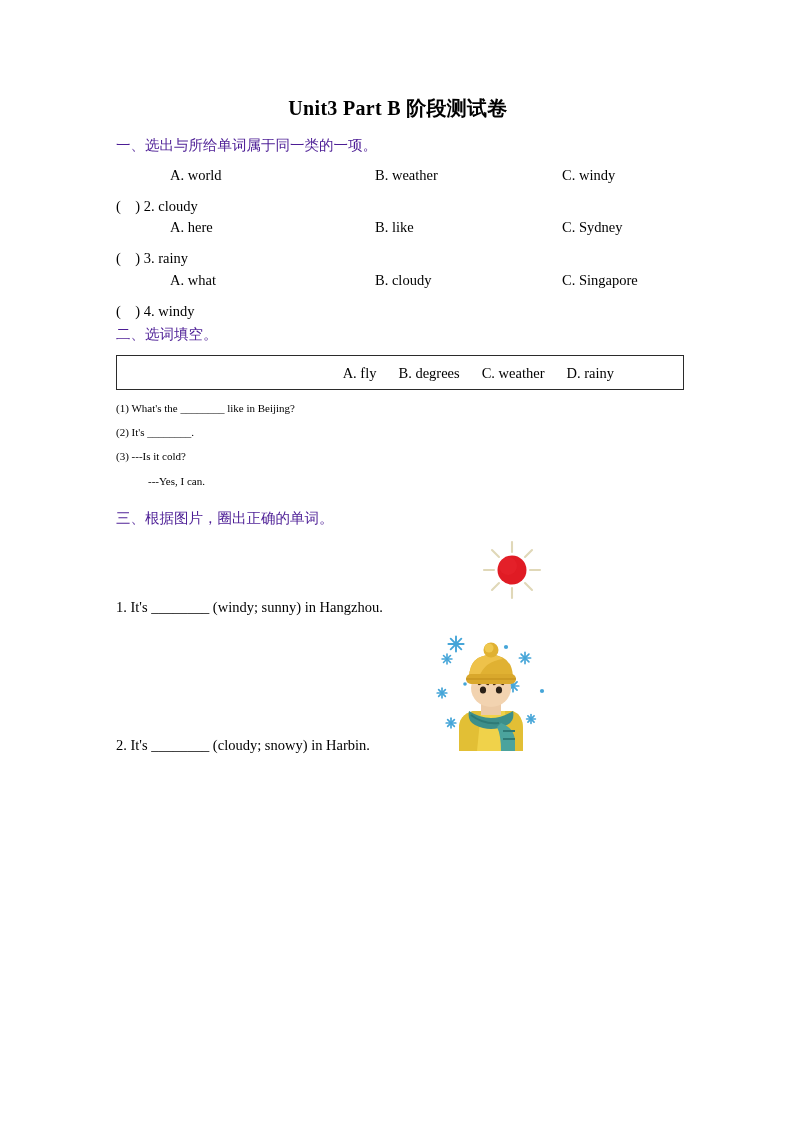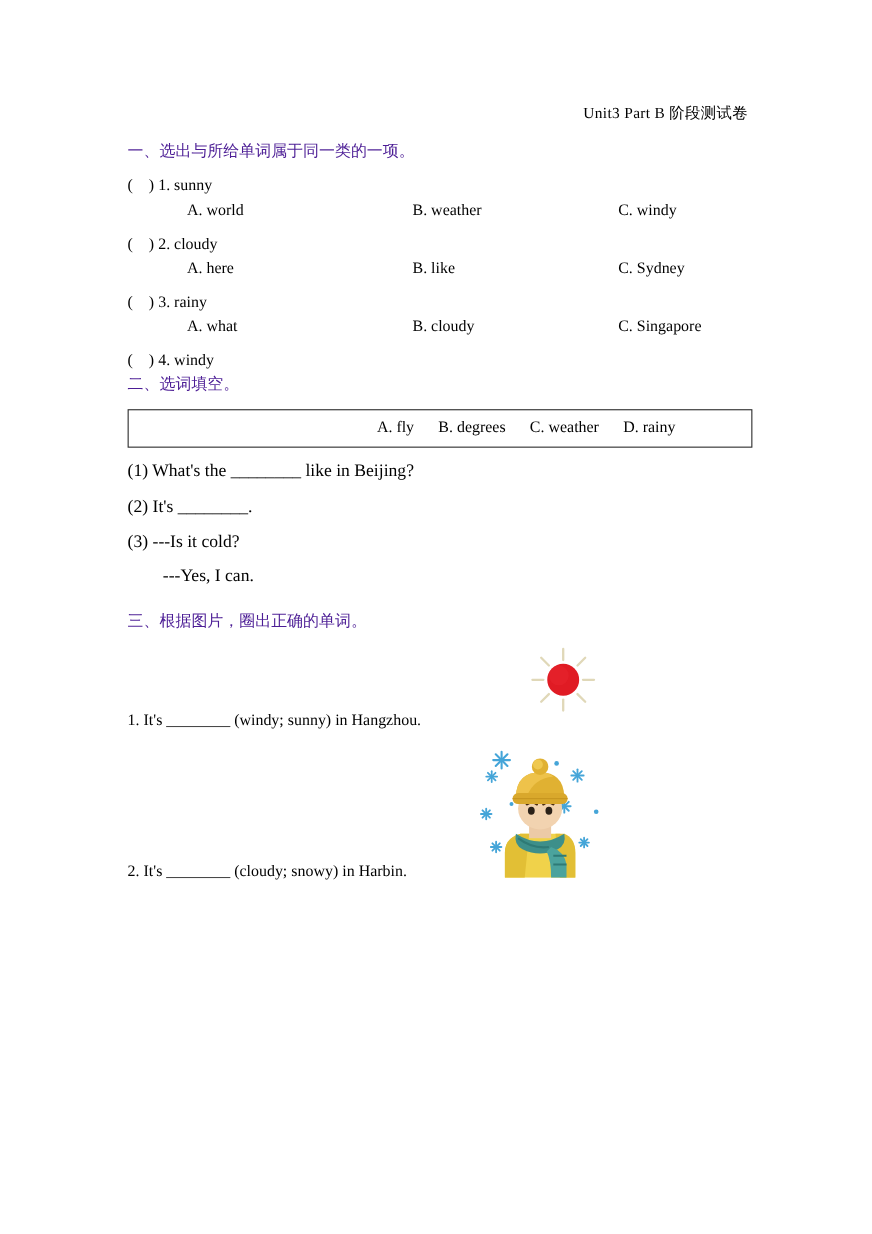--- a/index.html
+++ b/index.html
@@ -23,23 +23,23 @@
   }
   .sheet {
     position: absolute;
     left: 116px;
     top: 96px;
     width: 568px;
   }
 
   
   .title {
-    text-align: right;
-    font-weight: normal;
-    font-size: 14px;
+    text-align: center;
+    font-weight: bold;
+    font-size: 20px;
     letter-spacing: 0.3px;
     margin: 0 0 16px 0;
     line-height: 1.2;
     padding-right: 4px;
   }
 
   
   .section-heading {
     font-size: 14.5px;
     line-height: 1.35;
@@ -80,21 +80,21 @@
     left: 0; right: 0; top: 50%;
     transform: translateY(-50%);
     text-align: right;
     font-size: 14.5px;
     white-space: pre;
     padding-right: 58px;
   }
   .wordbank-inner .wb { margin: 0 11px; }
 
   .fill-line {
-    font-size: 16px;
+    font-size: 11px;
     line-height: 1.55;
     margin-bottom: 7px;
     white-space: pre;
   }
   .fill-line.indent { padding-left: 32px; }
 
   
   .pic-block { position: relative; }
   .pic-caption {
     font-size: 14.5px;
@@ -125,21 +125,20 @@
 <body>
 
 <div class="page">
   <div class="sheet">
 
     <div class="title">Unit3 Part B  阶段测试卷</div>
 
     <div class="section-heading">一、选出与所给单词属于同一类的一项。</div>
 
     <div class="mc-item">
-      <div class="mc-stem">(    ) 1. sunny</div>
       <div class="mc-options">
         <span class="opt a">A. world</span>
         <span class="opt b">B. weather</span>
         <span class="opt c">C. windy</span>
       </div>
     </div>
 
     <div class="mc-item">
       <div class="mc-stem">(    ) 2. cloudy</div>
       <div class="mc-options">

